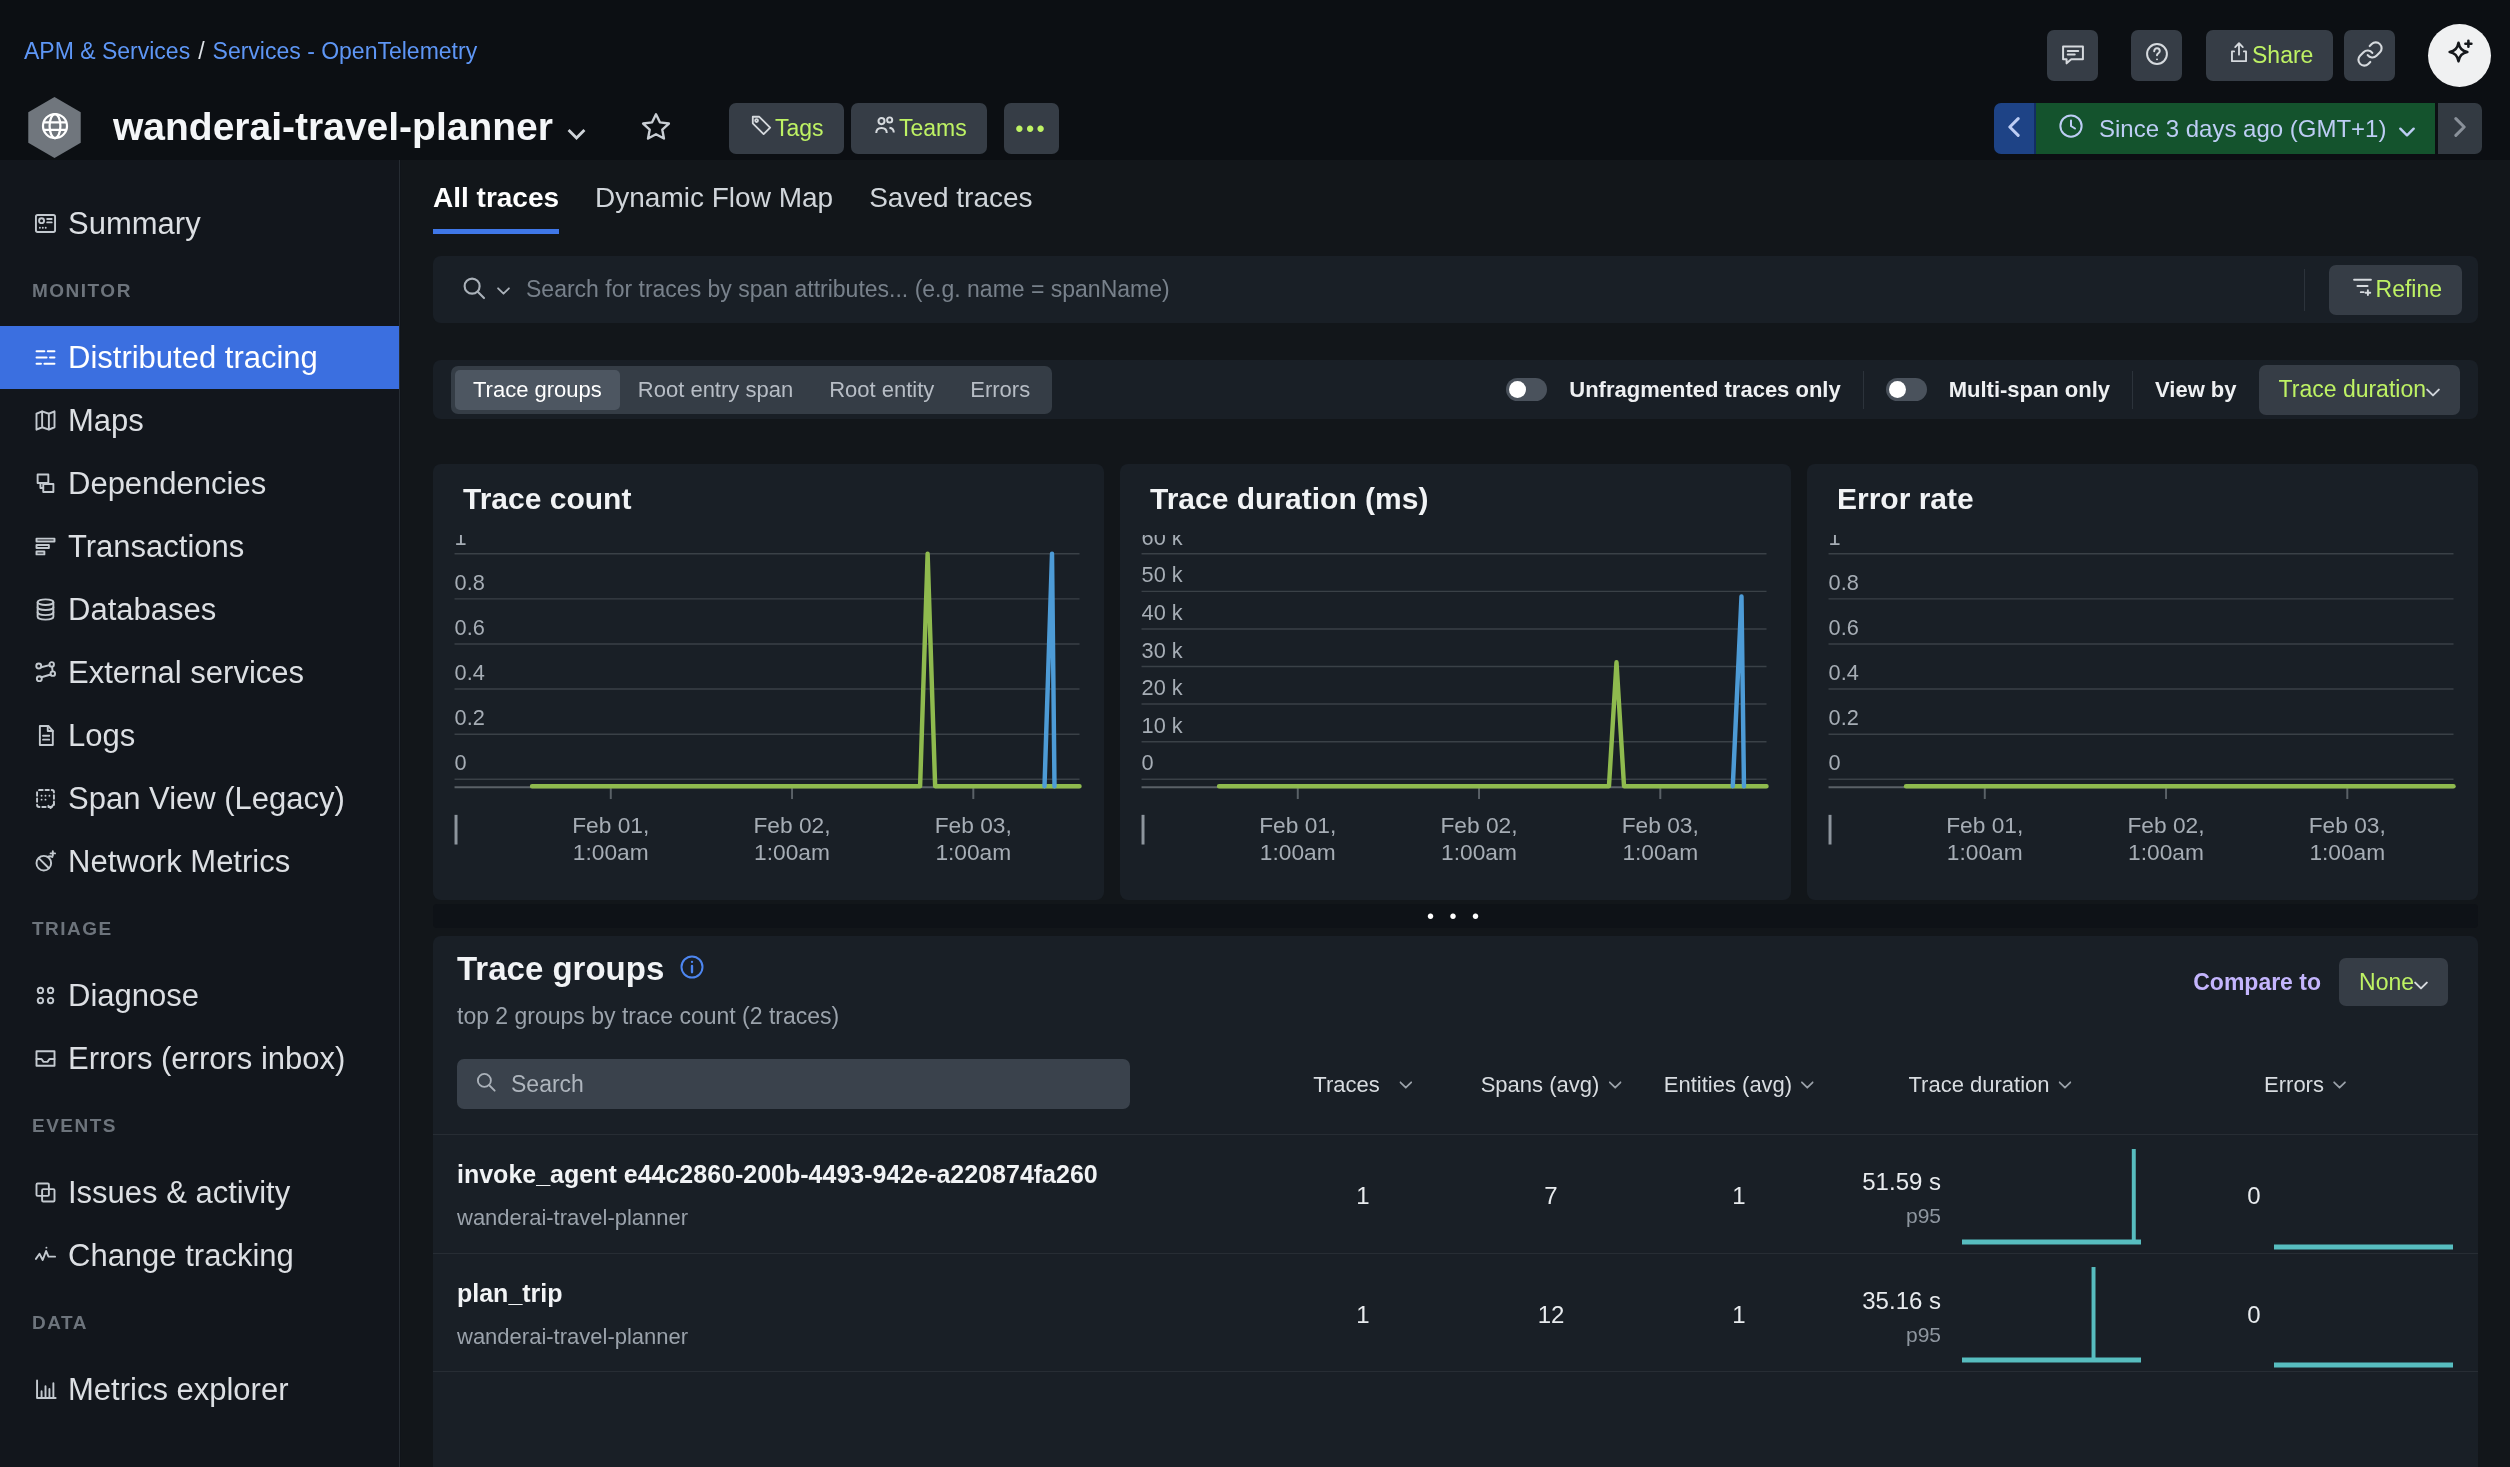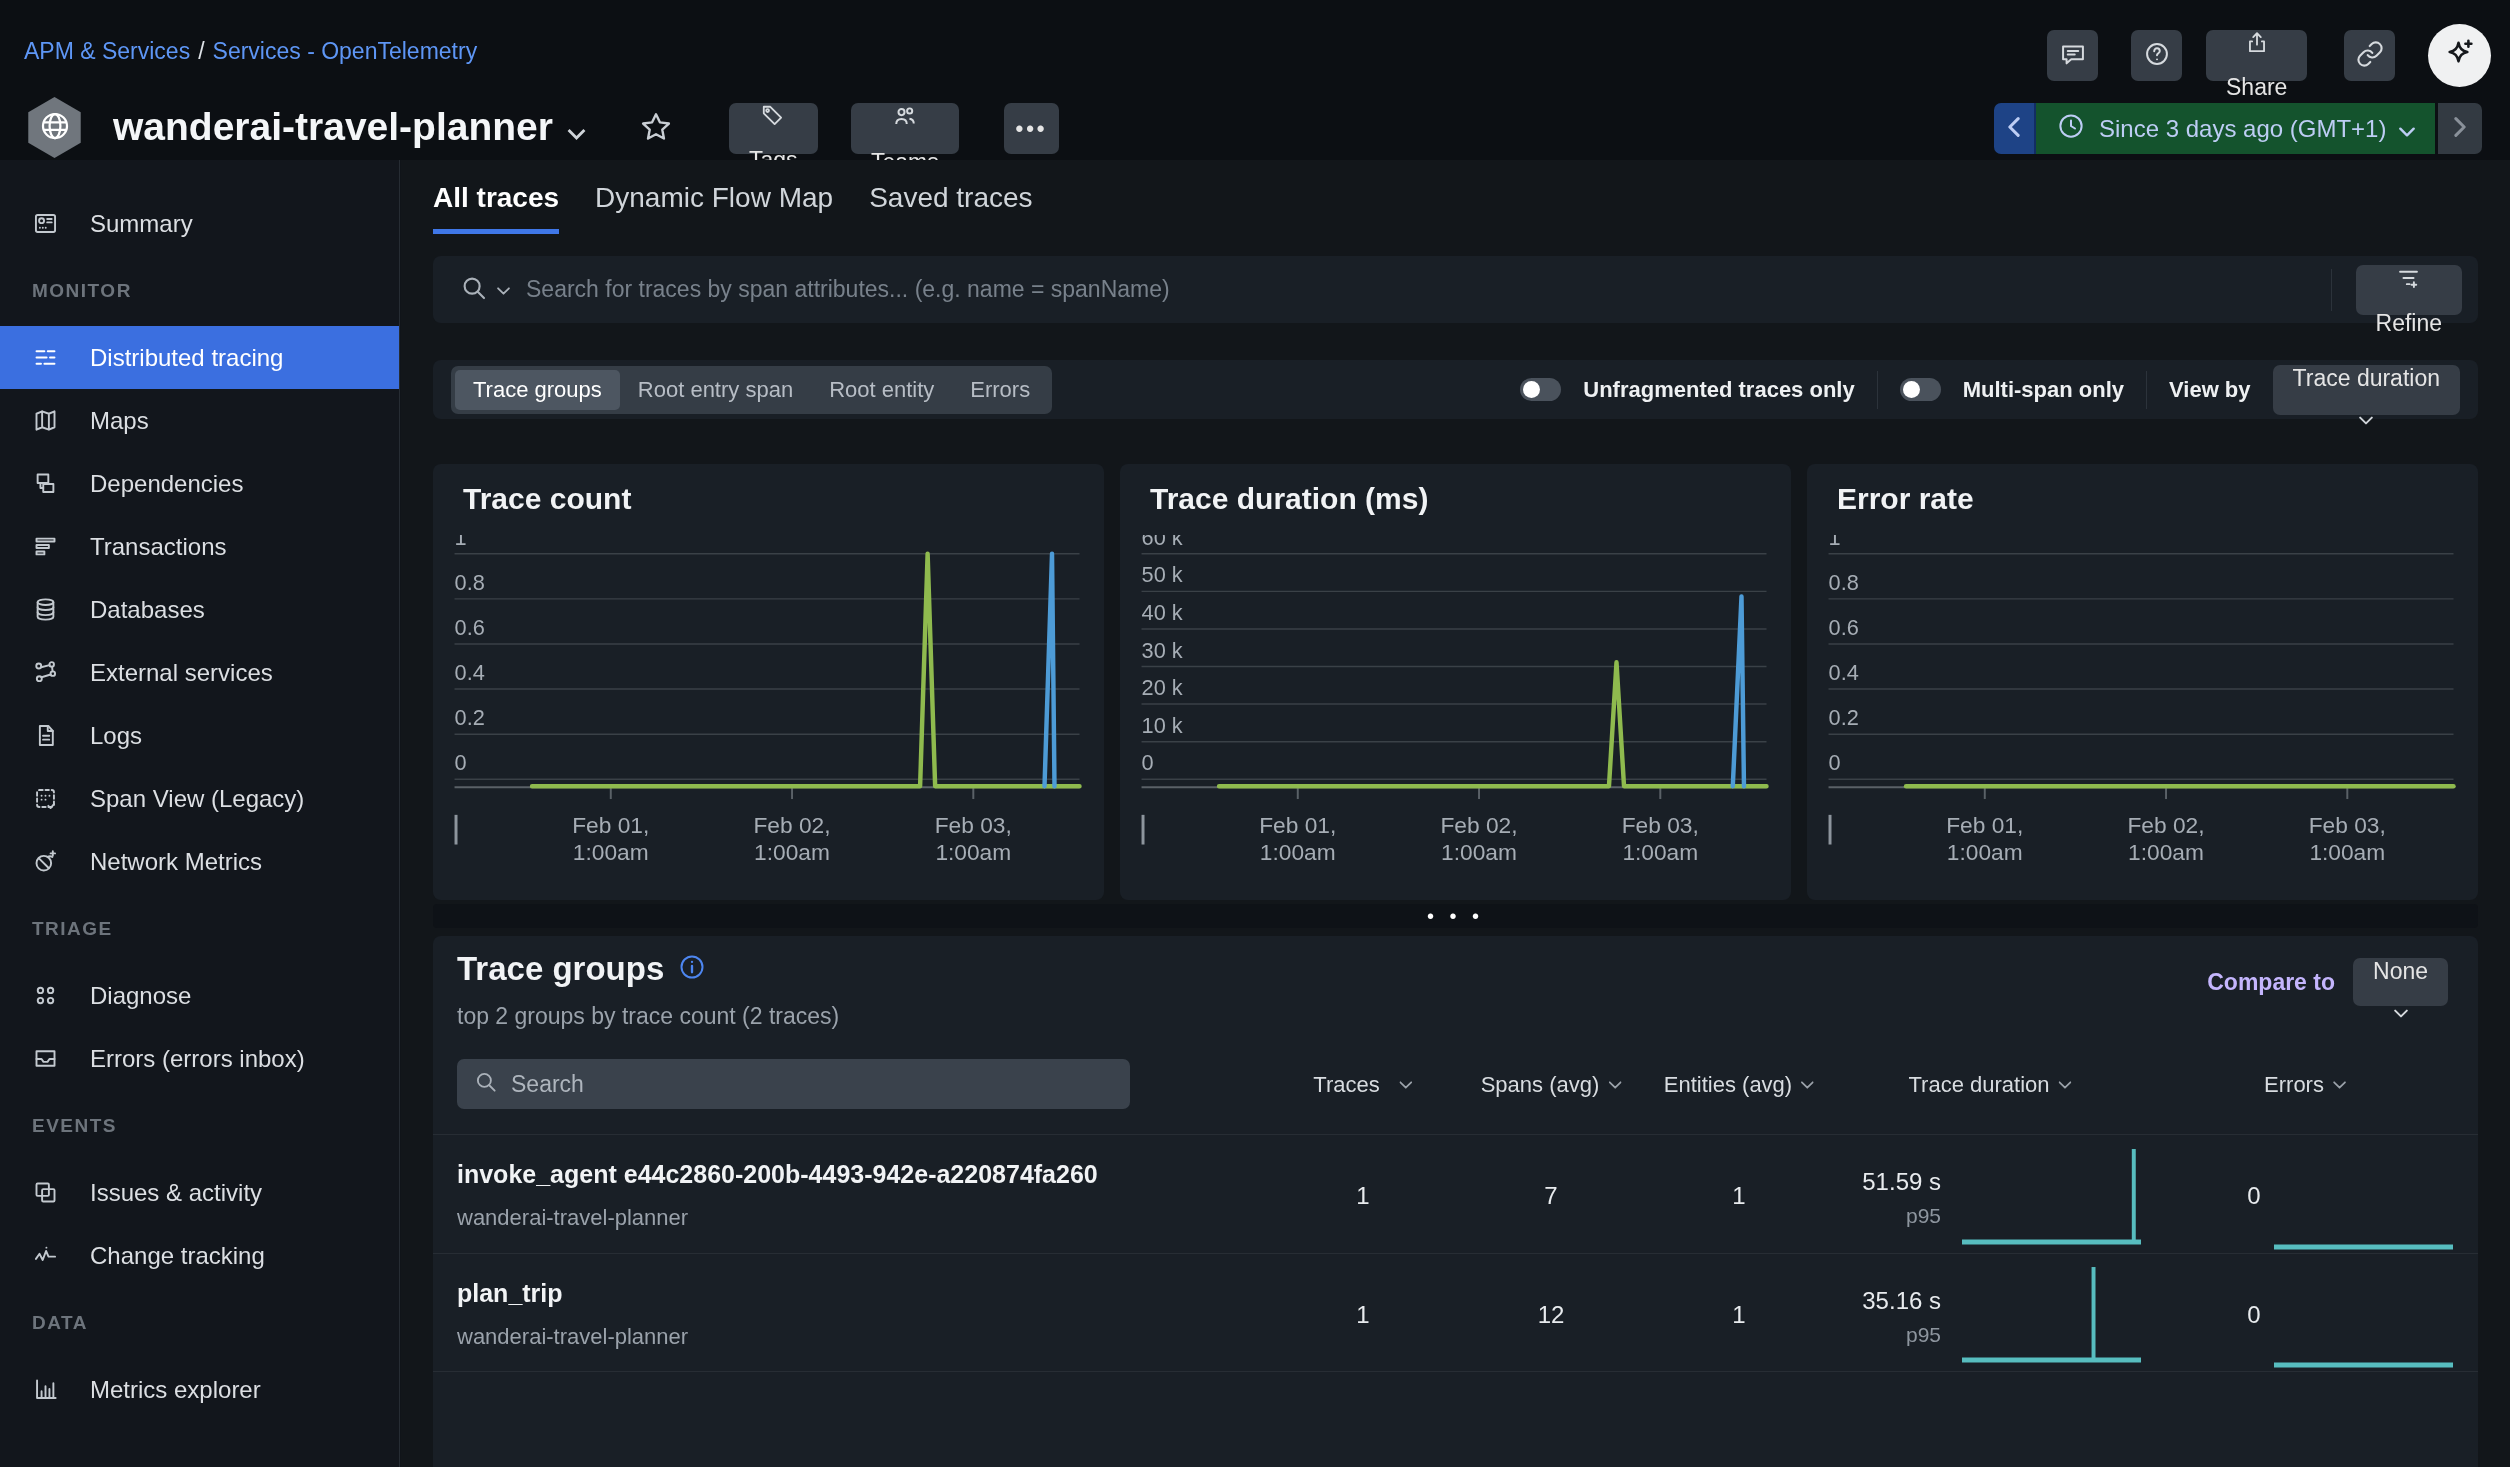--- a/index.html
+++ b/index.html
@@ -8,39 +8,39 @@
 
   
   .header { position:absolute; top:0; left:0; width:2511px; height:160px; background:#0c0f13; }
   .breadcrumb { position:absolute; left:24px; top:38px; font-size:23px; color:#e3e6ea; }
   .breadcrumb a { color:#5e96f5; text-decoration:none; cursor:pointer; }
   .bc-sep { color:#dfe3e8; margin:0 8px; }
   .hexagon { position:absolute; left:26px; top:97px; width:57px; height:61px; background:#70767d; clip-path:polygon(50% 0%,96% 25%,96% 75%,50% 100%,4% 75%,4% 25%); display:flex; align-items:center; justify-content:center; }
   .svc-title { position:absolute; left:113px; top:105px; font-size:39px; font-weight:bold; color:#f4f6f8; display:flex; align-items:center; gap:14px; }
   .svc-title .caret svg { stroke:#cfd4d9; }
   .star-btn { position:absolute; left:638px; top:109px; cursor:pointer; }
-  .btn { display:inline-flex; align-items:center; gap:12px; background:#363d46; border-radius:7px; color:#e5e5e5; font-size:23px; height:51px; padding:0 20px; cursor:pointer; white-space:nowrap;flex-direction:column; }
+  .btn { display:inline-flex; align-items:center; background:#363d46; border-radius:7px; color:#bef264; font-size:23px; height:51px; padding:0 20px; cursor:pointer; white-space:nowrap; }
   .btn svg { stroke:#d6dade; }
   #tags-btn { position:absolute; left:729px; top:103px; }
   #teams-btn { position:absolute; left:851px; top:103px; }
   #more-btn { position:absolute; left:1004px; top:103px; width:55px; justify-content:center; padding:0; font-size:22px; letter-spacing:3px; font-weight:bold; }
   .icon-btn { position:absolute; top:30px; width:51px; height:51px; background:#363d46; border-radius:7px; display:flex; align-items:center; justify-content:center; cursor:pointer; }
   .icon-btn svg { stroke:#d6dade; }
   #share-btn { position:absolute; top:30px; left:2206px; }
   #ai-btn { position:absolute; top:24px; left:2428px; width:63px; height:63px; border-radius:50%; background:#f0f1f2; display:flex; align-items:center; justify-content:center; cursor:pointer; }
   .time-group { position:absolute; top:103px; left:1994px; display:flex; height:51px; }
   .time-prev { width:42px; background:#1e4386; border-radius:7px 0 0 7px; border-right:2px solid #122d63; display:flex; align-items:center; justify-content:center; cursor:pointer; }
   .time-main { background:#14532d; display:flex; align-items:center; gap:13px; padding:0 20px; color:#bdcdf4; font-size:24px; cursor:pointer; }
   .time-main svg { stroke:#bdcdf4; }
   .time-next { width:44px; background:#333a42; border-radius:0 7px 7px 0; margin-left:3px; display:flex; align-items:center; justify-content:center; cursor:pointer; }
   .time-next svg { stroke:#8a919a; }
 
   
   .sidebar { position:absolute; top:160px; left:0; width:400px; height:1307px; background:#12161c; border-right:1px solid #262c33; padding-top:32px; }
-  .nav-item { height:63px; display:flex; align-items:center; gap:30px; padding-left:32px; font-size:24px; color:#dcdfe3; cursor:pointer; }
+  .nav-item { height:63px; display:flex; align-items:center; gap:8px; padding-left:32px; font-size:31px; color:#dcdfe3; cursor:pointer; }
   .nav-item .nicon { width:28px; display:flex; }
   .nav-item svg { stroke:#c3c9cf; fill:none; stroke-width:1.7; stroke-linecap:round; stroke-linejoin:round; }
   .nav-item.active { background:#3b6fe0; color:#ffffff; }
   .nav-item.active svg { stroke:#ffffff; }
   .nav-section { height:71px; display:flex; align-items:center; padding-left:32px; font-size:19px; font-weight:bold; letter-spacing:1.5px; color:#6d747c; }
 
   
   .main { position:absolute; top:160px; left:401px; width:2110px; height:1307px; background:#12161a; }
   .tabs { position:absolute; left:32px; top:22px; display:flex; gap:36px; }
   .tab { font-size:28px; color:#d0d5da; padding-bottom:15px; border-bottom:5px solid transparent; cursor:pointer; }

